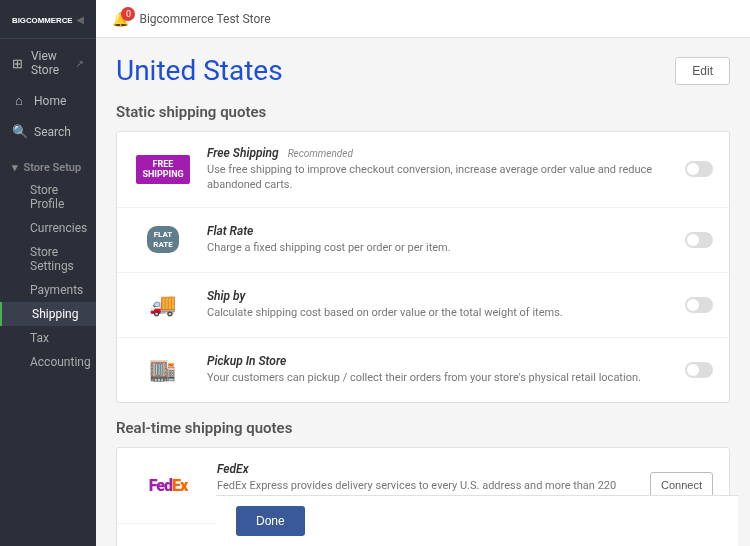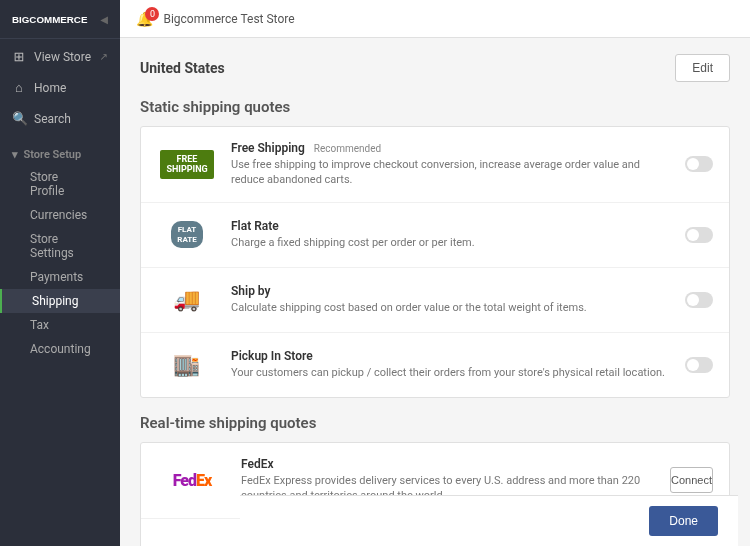--- a/index.html
+++ b/index.html
@@ -1,19 +1,19 @@
 <!DOCTYPE html>
 <html><head>
   <meta charset="utf-8">
   <style>
     * { box-sizing: border-box; margin: 0; padding: 0; }
     body { font-family: -apple-system, BlinkMacSystemFont, 'Segoe UI', Roboto, sans-serif; background: #f5f5f5; display: flex; height: 546px; width: 750px; overflow: hidden; font-size: 13px; color: #333; }
 
     
-    .sidebar { width: 120px; background: #2b2f3a; color: #aaa; display: flex; flex-direction: column; height: 100%; flex-shrink: 0; }
+    .sidebar { width: 96px; background: #2b2f3a; color: #aaa; display: flex; flex-direction: column; height: 100%; flex-shrink: 0; }
     .sidebar-logo { padding: 10px 12px; display: flex; align-items: center; justify-content: space-between; border-bottom: 1px solid #3a3f4d; }
     .sidebar-logo svg { width: 80px; height: 18px; }
     .sidebar-collapse { color: #666; cursor: pointer; font-size: 10px; }
     .sidebar-nav-item { display: flex; align-items: center; gap: 8px; padding: 8px 12px; font-size: 12px; color: #bbb; cursor: pointer; }
     .sidebar-nav-item .nav-icon { width: 14px; text-align: center; font-size: 13px; }
     .sidebar-section { margin-top: 4px; }
     .sidebar-section-header { display: flex; align-items: center; gap: 6px; padding: 8px 12px 4px; font-size: 11px; color: #888; font-weight: 600; cursor: pointer; }
     .sidebar-sub-item { padding: 5px 28px 5px 30px; font-size: 12px; color: #aaa; cursor: pointer; }
     .sidebar-sub-item.active { color: #fff; background: #3a3f4d; border-left: 2px solid #4CAF50; }
 
@@ -22,64 +22,64 @@
 
     
     .topbar { background: #fff; border-bottom: 1px solid #e0e0e0; padding: 8px 16px; display: flex; align-items: center; gap: 10px; min-height: 38px; }
     .topbar-store { font-size: 12px; color: #555; display: flex; align-items: center; gap: 6px; }
 
     
     .content { flex: 1; overflow-y: auto; padding: 16px 20px 60px; }
 
     
     .page-header { display: flex; align-items: center; justify-content: space-between; margin-bottom: 16px; }
-    .page-title { font-size: 14px; font-weight: 700; color: #404040; }
+    .page-title { font-size: 28px; font-weight: 400; color: #1d4ed8; }
 
     .edit-btn { padding: 6px 16px; background: #fff; border: 1px solid #ccc; border-radius: 3px; font-size: 12px; color: #555; cursor: pointer; }
 
     
     .section-title { font-size: 15px; font-weight: 600; color: #555; margin-bottom: 10px; }
 
     .card { background: #fff; border: 1px solid #e0e0e0; border-radius: 3px; margin-bottom: 16px; }
 
     .shipping-row { display: flex; align-items: center; padding: 14px 16px; border-bottom: 1px solid #f0f0f0; gap: 14px; }
     .shipping-row:last-child { border-bottom: none; }
 
     .shipping-logo { width: 60px; height: 36px; display: flex; align-items: center; justify-content: center; flex-shrink: 0; }
 
     .shipping-info { flex: 1; }
-    .shipping-name { font-weight: 600; font-size: 12px; color: #333; margin-bottom: 2px; }
+    .shipping-name { font-weight: 600; font-size: 12px; color: #333; margin-bottom: 2px; font-style: italic; }
     .shipping-name .recommended { font-size: 10px; color: #888; font-weight: 400; margin-left: 6px; }
     .shipping-desc { font-size: 11px; color: #777; line-height: 1.4; }
 
     .shipping-toggle { flex-shrink: 0; }
     .toggle { width: 28px; height: 16px; background: #ddd; border-radius: 8px; position: relative; cursor: pointer; }
     .toggle::after { content: ''; position: absolute; width: 12px; height: 12px; background: #fff; border-radius: 50%; top: 2px; left: 2px; transition: left 0.2s; }
 
     
-    .connect-btn { padding: 6px 0; background: #fff; border: 1px solid #bbb; border-radius: 3px; font-size: 11px; color: #555; cursor: pointer; flex-shrink: 0; }
+    .connect-btn { padding: 6px 10px; background: #fff; border: 1px solid #bbb; border-radius: 3px; font-size: 11px; color: #555; cursor: pointer; flex-shrink: 0; }
 
     
     .realtime-row { display: flex; align-items: center; padding: 14px 16px; border-bottom: 1px solid #f0f0f0; gap: 14px; }
     .realtime-row:last-child { border-bottom: none; }
 
     
-    .logo-free { background: #4d7c0f; color: #fff; font-size: 9px; font-weight: 700; padding: 4px 6px; border-radius: 2px; text-align: center; line-height: 1.2; }
+    .logo-free { background: #a21caf; color: #fff; font-size: 9px; font-weight: 700; padding: 4px 6px; border-radius: 2px; text-align: center; line-height: 1.2; }
     .logo-flatrate { background: #607d8b; color: #fff; font-size: 8px; font-weight: 700; padding: 4px 6px; border-radius: 10px; text-align: center; line-height: 1.2; }
 
     
     .fedex-logo { font-weight: 900; font-size: 16px; letter-spacing: -1px; }
     .fedex-fe { color: #a21caf; }
     .fedex-ex { color: #ff6200; }
 
     
     .ups-logo { background: #351c15; color: #f2a900; font-weight: 900; font-size: 14px; padding: 4px 8px; border-radius: 3px; }
 
     
-    .bottom-bar { position: absolute; bottom: 0; right: 12px; left: 120px; background: #fff; border-top: 1px solid #e0e0e0; padding: 10px 20px; display: flex; justify-content: flex-end; }
+    .bottom-bar { position: absolute; bottom: 0; right: 12px; left: 120px; background: #fff; border-top: 1px solid #e0e0e0; padding: 10px 20px; display: flex; justify-content: flex-start; }
     .done-btn { padding: 8px 20px; background: #3a5998; color: #fff; border: none; border-radius: 3px; font-size: 12px; cursor: pointer; }
     .notif-badge { position: absolute; top: -4px; right: -6px; background: #e53935; color: #fff; border-radius: 50%; width: 14px; height: 14px; font-size: 9px; display: flex; align-items: center; justify-content: center; }
   </style>
 </head>
 <body>
 
 <div class="sidebar">
   <div class="sidebar-logo">
     <svg viewBox="0 0 90 20" fill="none">
       <text x="0" y="15" font-size="11" font-weight="700" fill="#fff" font-family="Arial">BIGCOMMERCE</text>

